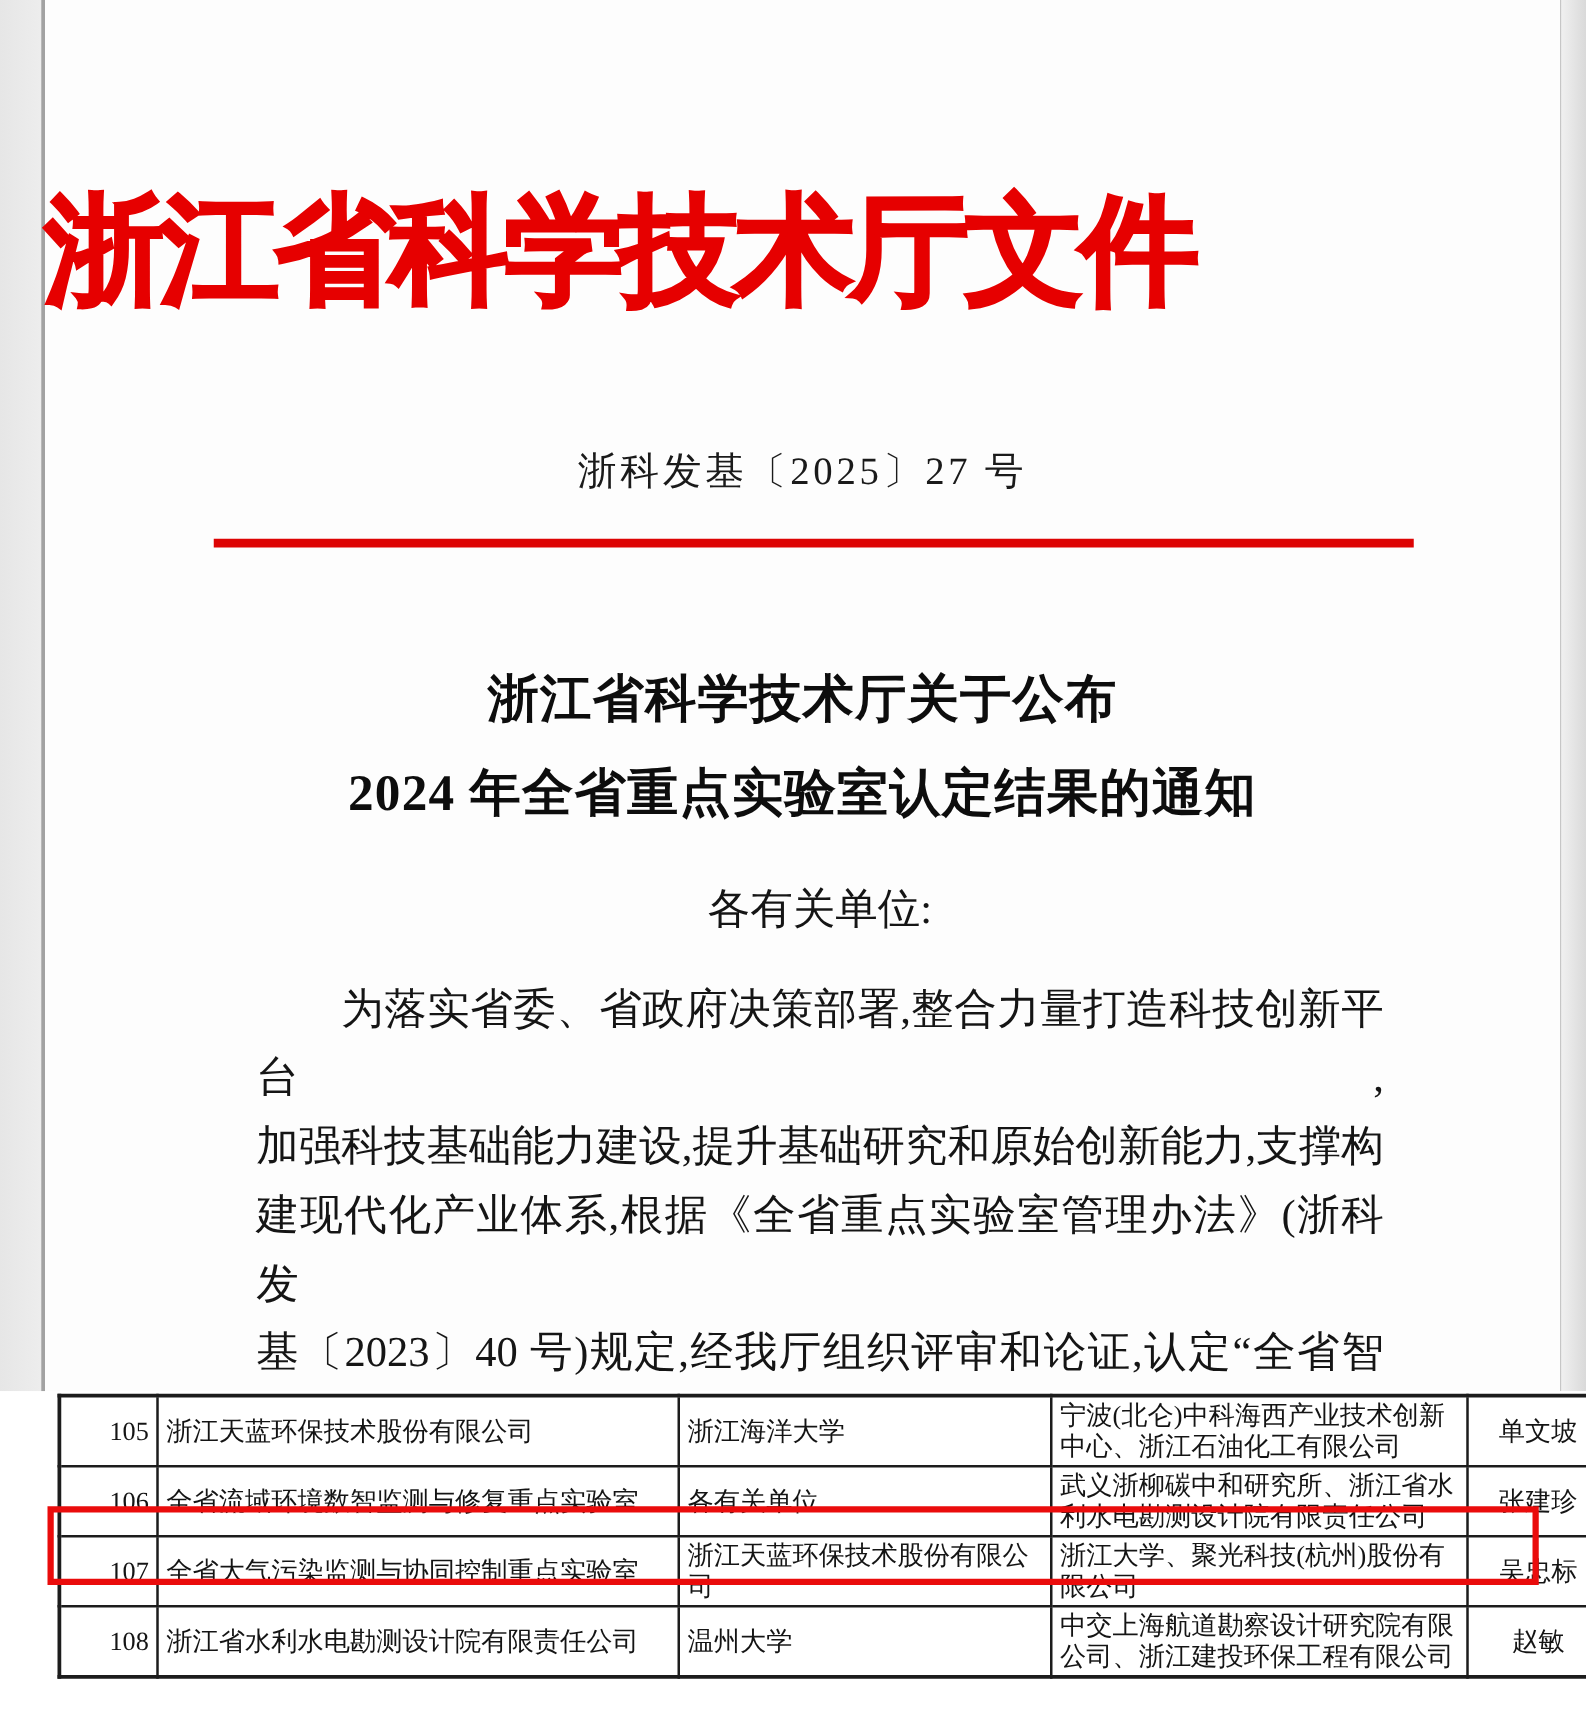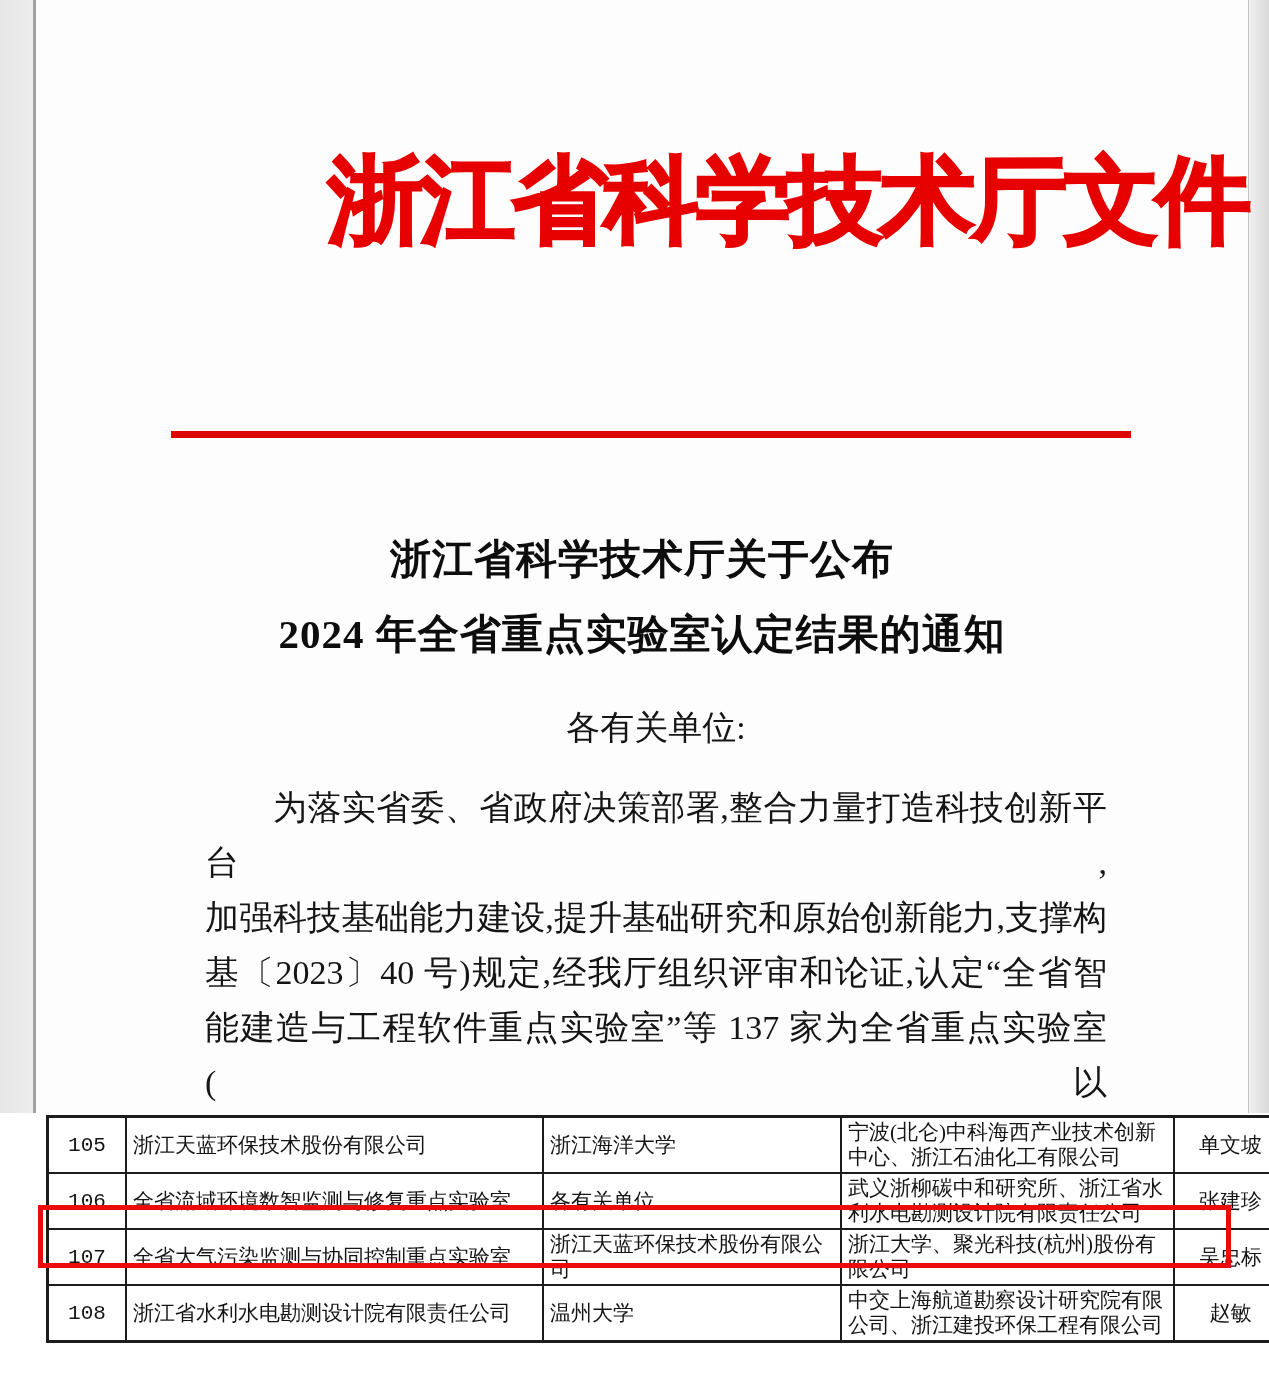--- a/index.html
+++ b/index.html
@@ -19,21 +19,21 @@
     position:absolute;left:1248px;top:0;width:21px;height:1113px;
     background:linear-gradient(to right,#f0f0f0,#d8d8d8);
     border-left:1px solid #c6c6c6;
   }
   .page{
     position:absolute;left:36px;top:0;width:1212px;height:1113px;
     background:#fdfdfd;
   }
   .doc-title{
     position:absolute;left:0;right:0;top:138px;margin:0;
-    text-align:right;
+    text-align:left;
     font-size:95px;font-weight:900;letter-spacing:-3px;
     color:#e60000;
     -webkit-text-stroke:2.5px #e60000;
     white-space:nowrap;
   }
   .doc-number{
     position:absolute;left:0;right:0;top:356px;
     text-align:center;font-size:31px;letter-spacing:3px;color:#1a1a1a;
   }
   .red-rule{
@@ -67,21 +67,21 @@
     font-size:21px;color:#141414;
   }
   table.result td{
     border:2px solid #1c1c1c;
     vertical-align:middle;
     padding:2px 6px;
     line-height:25px;
     overflow:hidden;
   }
   table.result{border:3px solid #1c1c1c;}
-  td.c-no{width:64px;text-align:center;font-family:Liberation Mono, monospace;}
+  td.c-no{width:64px;text-align:right;font-family:Liberation Serif, serif;}
   td.c-lab{width:403px;padding-left:20px;}
   td.c-inst{width:284px;padding-left:16px;}
   td.c-part{width:319px;padding-left:12px;}
   td.c-dir{width:99px;text-align:center;}
   tr.r-105{height:48px;}
   tr.r-106{height:49px;}
   tr.r-107{height:51px;}
   tr.r-108{height:50px;}
   .highlight-box{
     position:absolute;left:38px;top:1205px;width:1193px;height:63px;
@@ -92,29 +92,31 @@
 </head>
 <body>
 
 <div class="canvas">
 
   <div class="margin-left"></div>
   <div class="margin-right"></div>
 
   <div class="page">
     <h1 class="doc-title">浙江省科学技术厅文件</h1>
+    <div class="doc-number">浙科发基〔2025〕27 号</div>
     <div class="red-rule"></div>
     <div class="subtitle">
       <div>浙江省科学技术厅关于公布</div>
       <div>2024 年全省重点实验室认定结果的通知</div>
     </div>
     <div class="body-block">
       <p class="salutation">各有关单位:</p>
       <p class="body-line jline indent">为落实省委、省政府决策部署,整合力量打造科技创新平台,</p>
       <p class="body-line jline">加强科技基础能力建设,提升基础研究和原始创新能力,支撑构</p>
+      <p class="body-line jline">建现代化产业体系,根据《全省重点实验室管理办法》(浙科发</p>
       <p class="body-line jline">基〔2023〕40 号)规定,经我厅组织评审和论证,认定“全省智</p>
       <p class="body-line jline">能建造与工程软件重点实验室”等 137 家为全省重点实验室(以</p>
       <p class="body-line lline">下简称“实验室”)。现将有关事项通知如下:</p>
     </div>
   </div>
 
   <div class="overlay">
     <table class="result">
       <tbody>
         <tr class="r-105">

